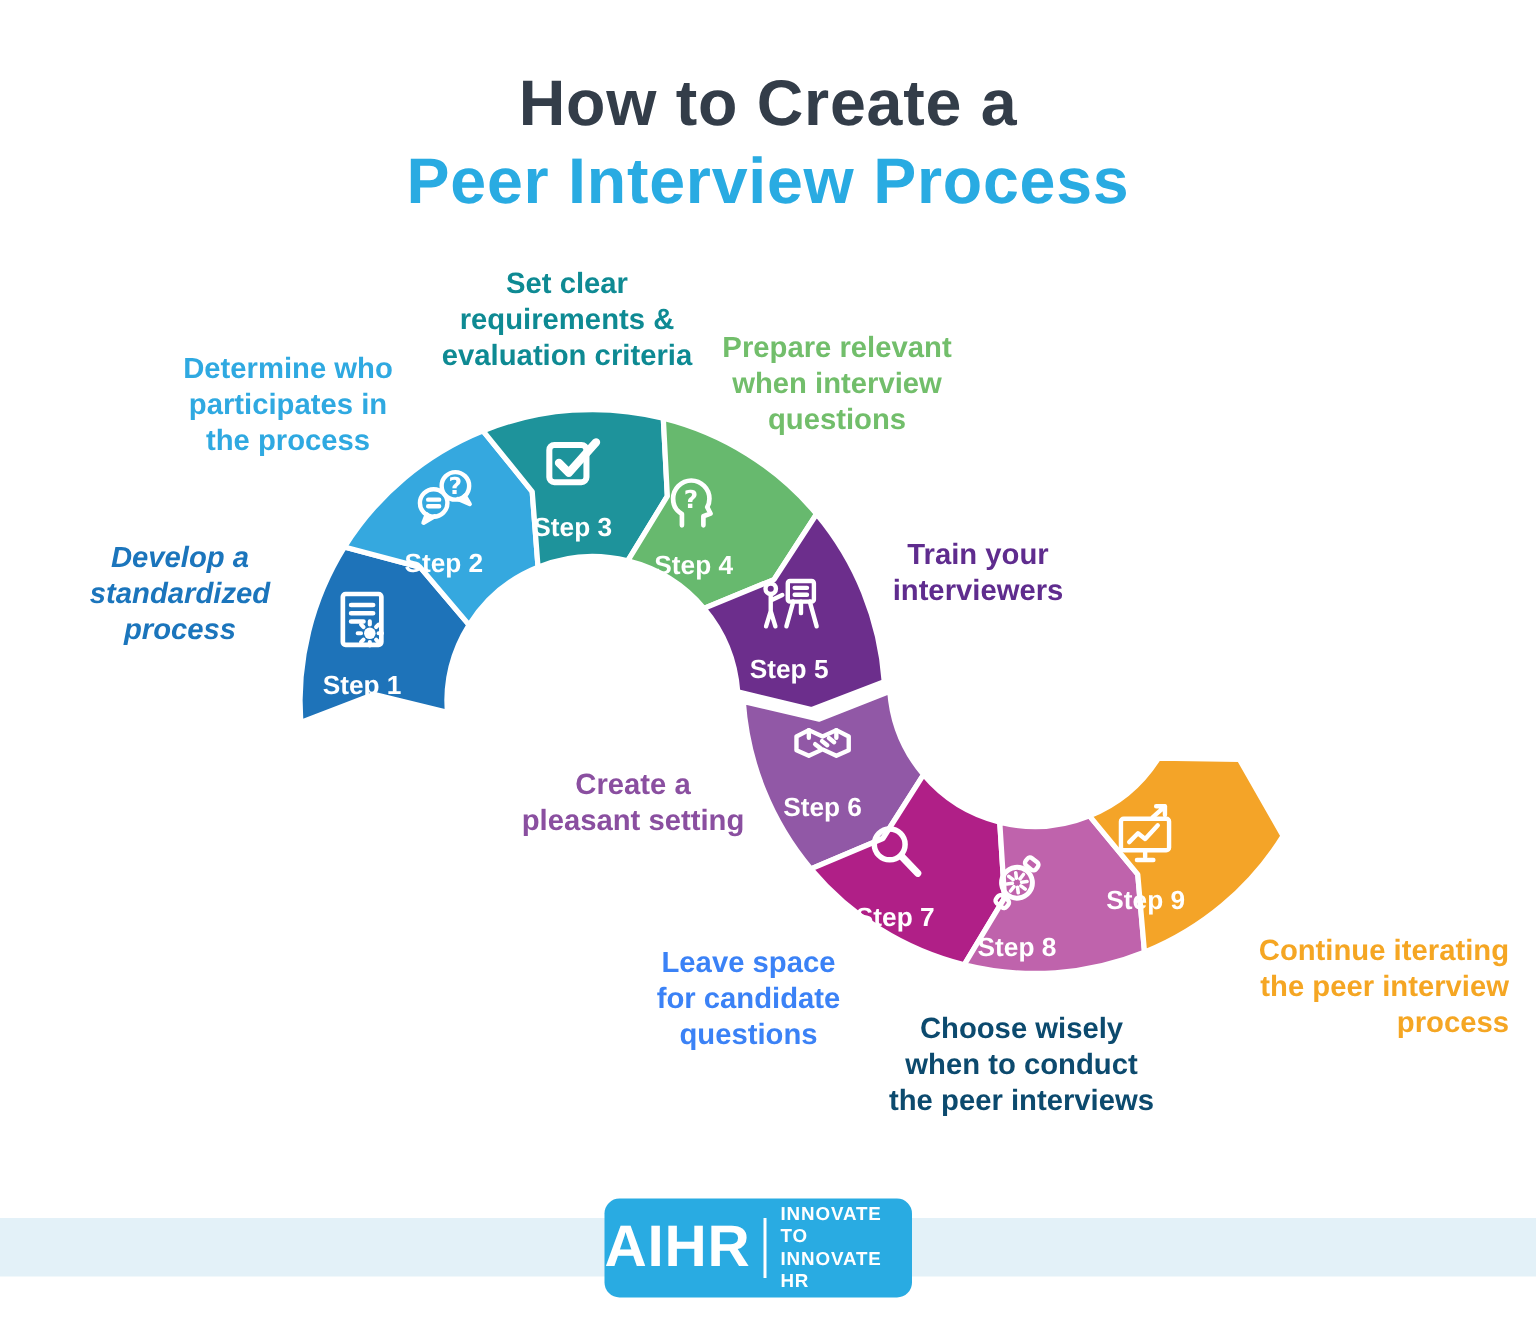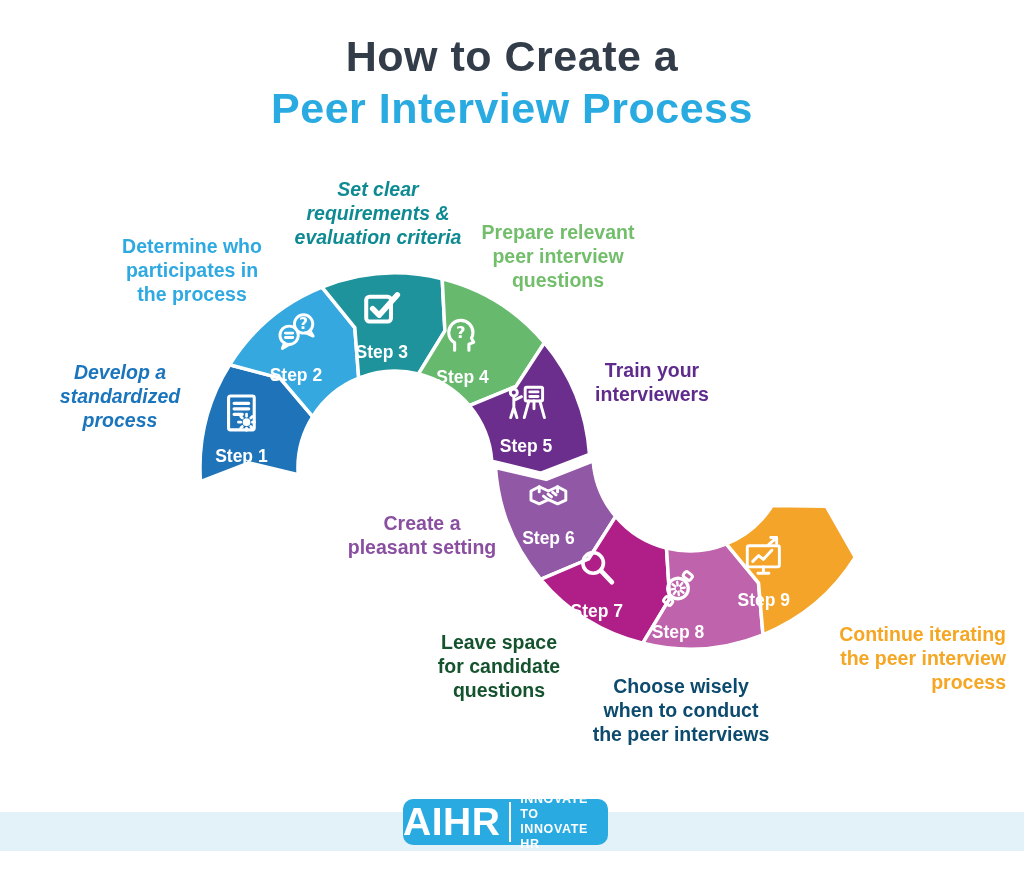--- a/index.html
+++ b/index.html
@@ -1,34 +1,34 @@
 <!DOCTYPE html>
 <html><head>
 <meta charset="utf-8">
 <style>
   html,body{margin:0;padding:0;background:#fff;}
   .canvas{position:relative;width:1024px;height:880px;background:#ffffff;overflow:hidden;
           font-family:"Liberation Sans","DejaVu Sans",sans-serif;}
-  .title{position:absolute;left:0;top:30px;width:1024px;text-align:center;font-weight:700;}
+  .title{position:absolute;left:0;top:43px;width:1024px;text-align:center;font-weight:700;}
   .title .t1{display:block;font-size:43px;line-height:52px;letter-spacing:.5px;}
   .title .t2{display:block;font-size:43px;line-height:52px;letter-spacing:.5px;}
   #diagram{position:absolute;left:0;top:0;}
   .step-label{position:absolute;width:240px;margin-left:-120px;text-align:center;
               font-size:19.5px;line-height:24px;font-weight:700;white-space:pre-line;}
   .lbl0{left:120px;top:360px;font-style:italic;}
   .lbl1{left:192px;top:234px;}
   .lbl2{left:378px;top:177px;}
   .lbl3{left:558px;top:220px;}
   .lbl4{left:652px;top:358px;}
   .lbl5{left:422px;top:511px;}
   .lbl6{left:499px;top:630px;}
   .lbl7{left:681px;top:674px;}
   .lbl8{left:886px;top:622px;text-align:right;}
   .footer-band{position:absolute;left:0;top:812px;width:1024px;height:39px;}
-  .logo{position:absolute;left:403px;top:799px;width:205px;height:46px;border-radius:10px;
+  .logo{position:absolute;left:403px;top:799px;width:205px;height:66px;border-radius:10px;
         display:flex;align-items:center;justify-content:center;gap:9px;color:#fff;}
   .logo-word{font-size:39px;font-weight:700;letter-spacing:.5px;}
   .logo-sep{width:2px;height:40px;background:#fff;}
   .logo-tag{display:flex;flex-direction:column;font-size:12.5px;font-weight:700;
             line-height:15px;letter-spacing:.6px;}
 </style>
 </head>
 <body>
 
 <div class="canvas">
@@ -139,31 +139,31 @@
         <text x="763.8" y="605.8" text-anchor="middle" fill="#fff" font-size="17.5" font-weight="700" font-family="'Liberation Sans','DejaVu Sans',sans-serif">Step 9</text>
       </g>
   </svg>
 
   <div class="step-label lbl0" style="color: rgb(27, 117, 188);">Develop a
 standardized
 process</div>
   <div class="step-label lbl1" style="color: rgb(47, 169, 225);">Determine who
 participates in
 the process</div>
-  <div class="step-label lbl2" style="color: rgb(14, 138, 147); font-style: italic;">Set clear
+  <div class="step-label lbl2" style="color: rgb(14, 138, 147);">Set clear
 requirements &amp;
 evaluation criteria</div>
   <div class="step-label lbl3" style="color: rgb(114, 190, 107);">Prepare relevant
-peer interview
+when interview
 questions</div>
   <div class="step-label lbl5" style="color: rgb(138, 79, 160);">Create a
 pleasant setting</div>
   <div class="step-label lbl4" style="color: rgb(95, 44, 142);">Train your
 interviewers</div>
-  <div class="step-label lbl6" style="color: #14532d;">Leave space
+  <div class="step-label lbl6" style="color: #3b82f6;">Leave space
 for candidate
 questions</div>
   <div class="step-label lbl7" style="color: #0c4a6e;">Choose wisely
 when to conduct
 the peer interviews</div>
   <div class="step-label lbl8" style="color: rgb(245, 166, 35);">Continue iterating
 the peer interview
 process</div>
 
   <div class="footer-band" style="background: rgb(227, 241, 248);"></div>

